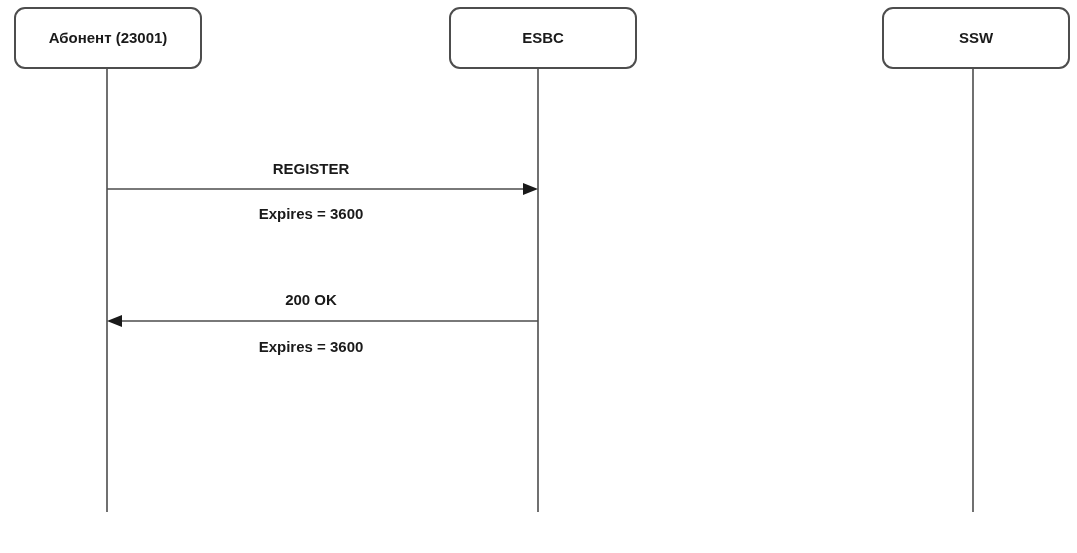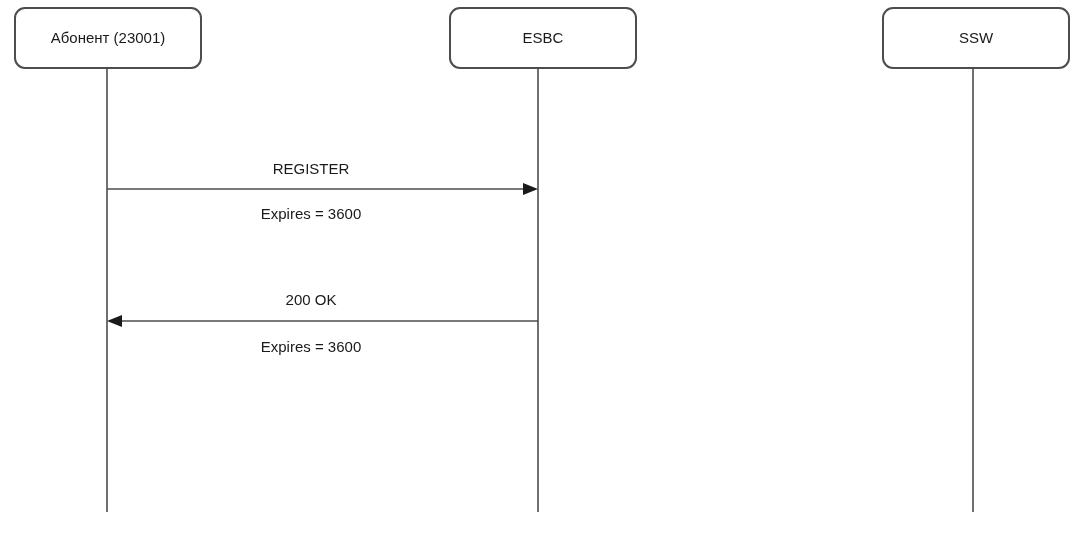--- a/index.html
+++ b/index.html
@@ -11,20 +11,21 @@
   body {
     font-family: "Liberation Sans", sans-serif;
     color: #1a1a1a;
   }
   #diagram-root {
     position: relative;
     width: 1077px;
     height: 553px;
     background: #ffffff;
     overflow: hidden;
+    font-weight: bold;
   }
   #diagram-svg {
     position: absolute;
     top: 0;
     left: 0;
     width: 1077px;
     height: 553px;
     display: block;
   }
   .participant-box {

